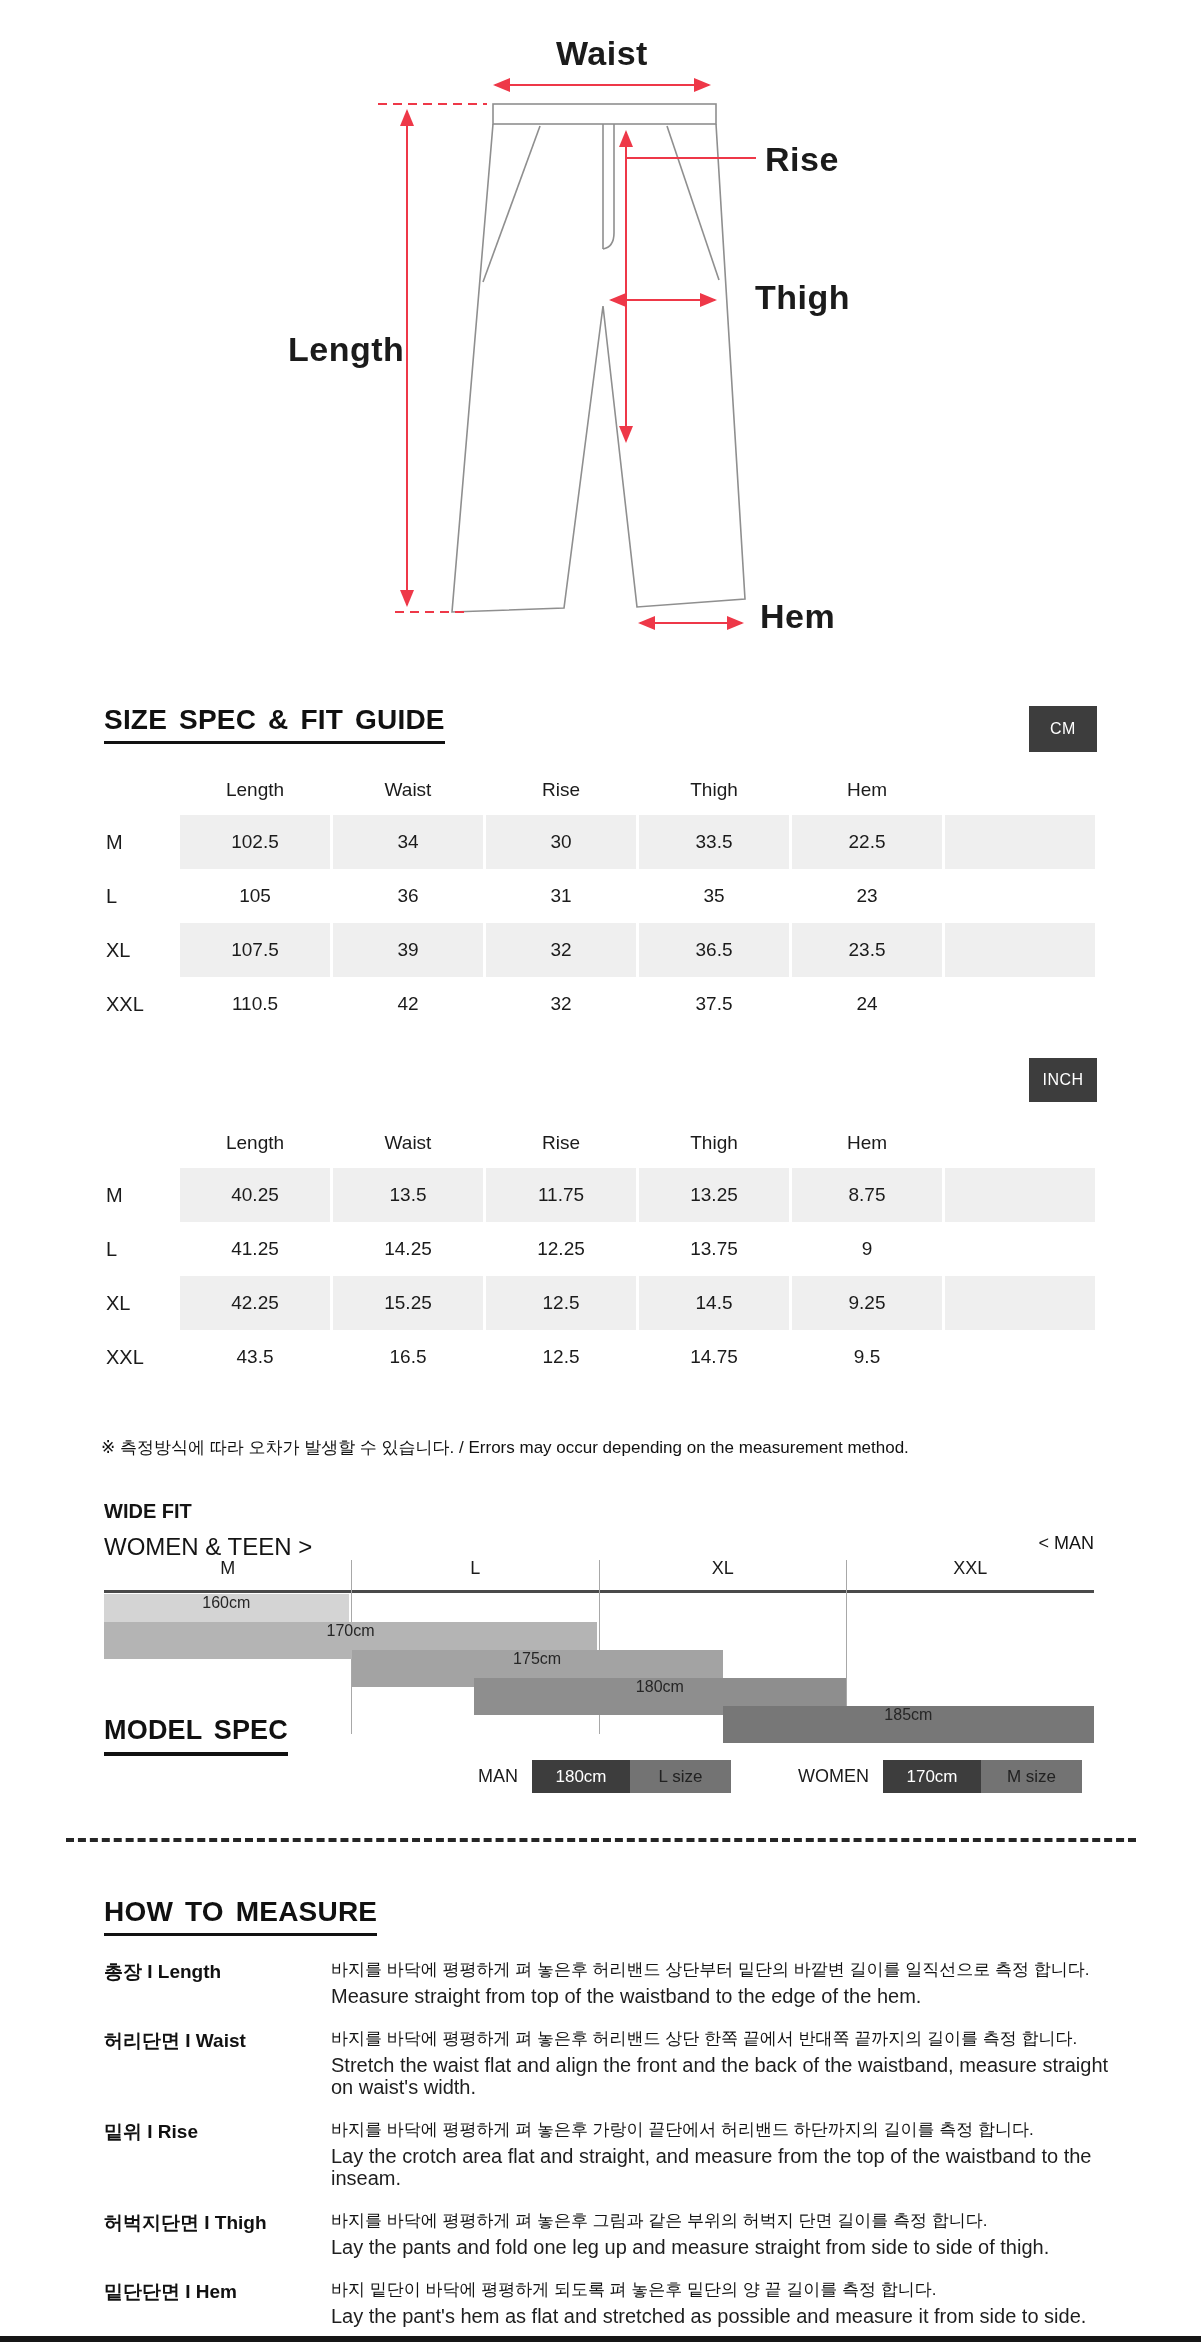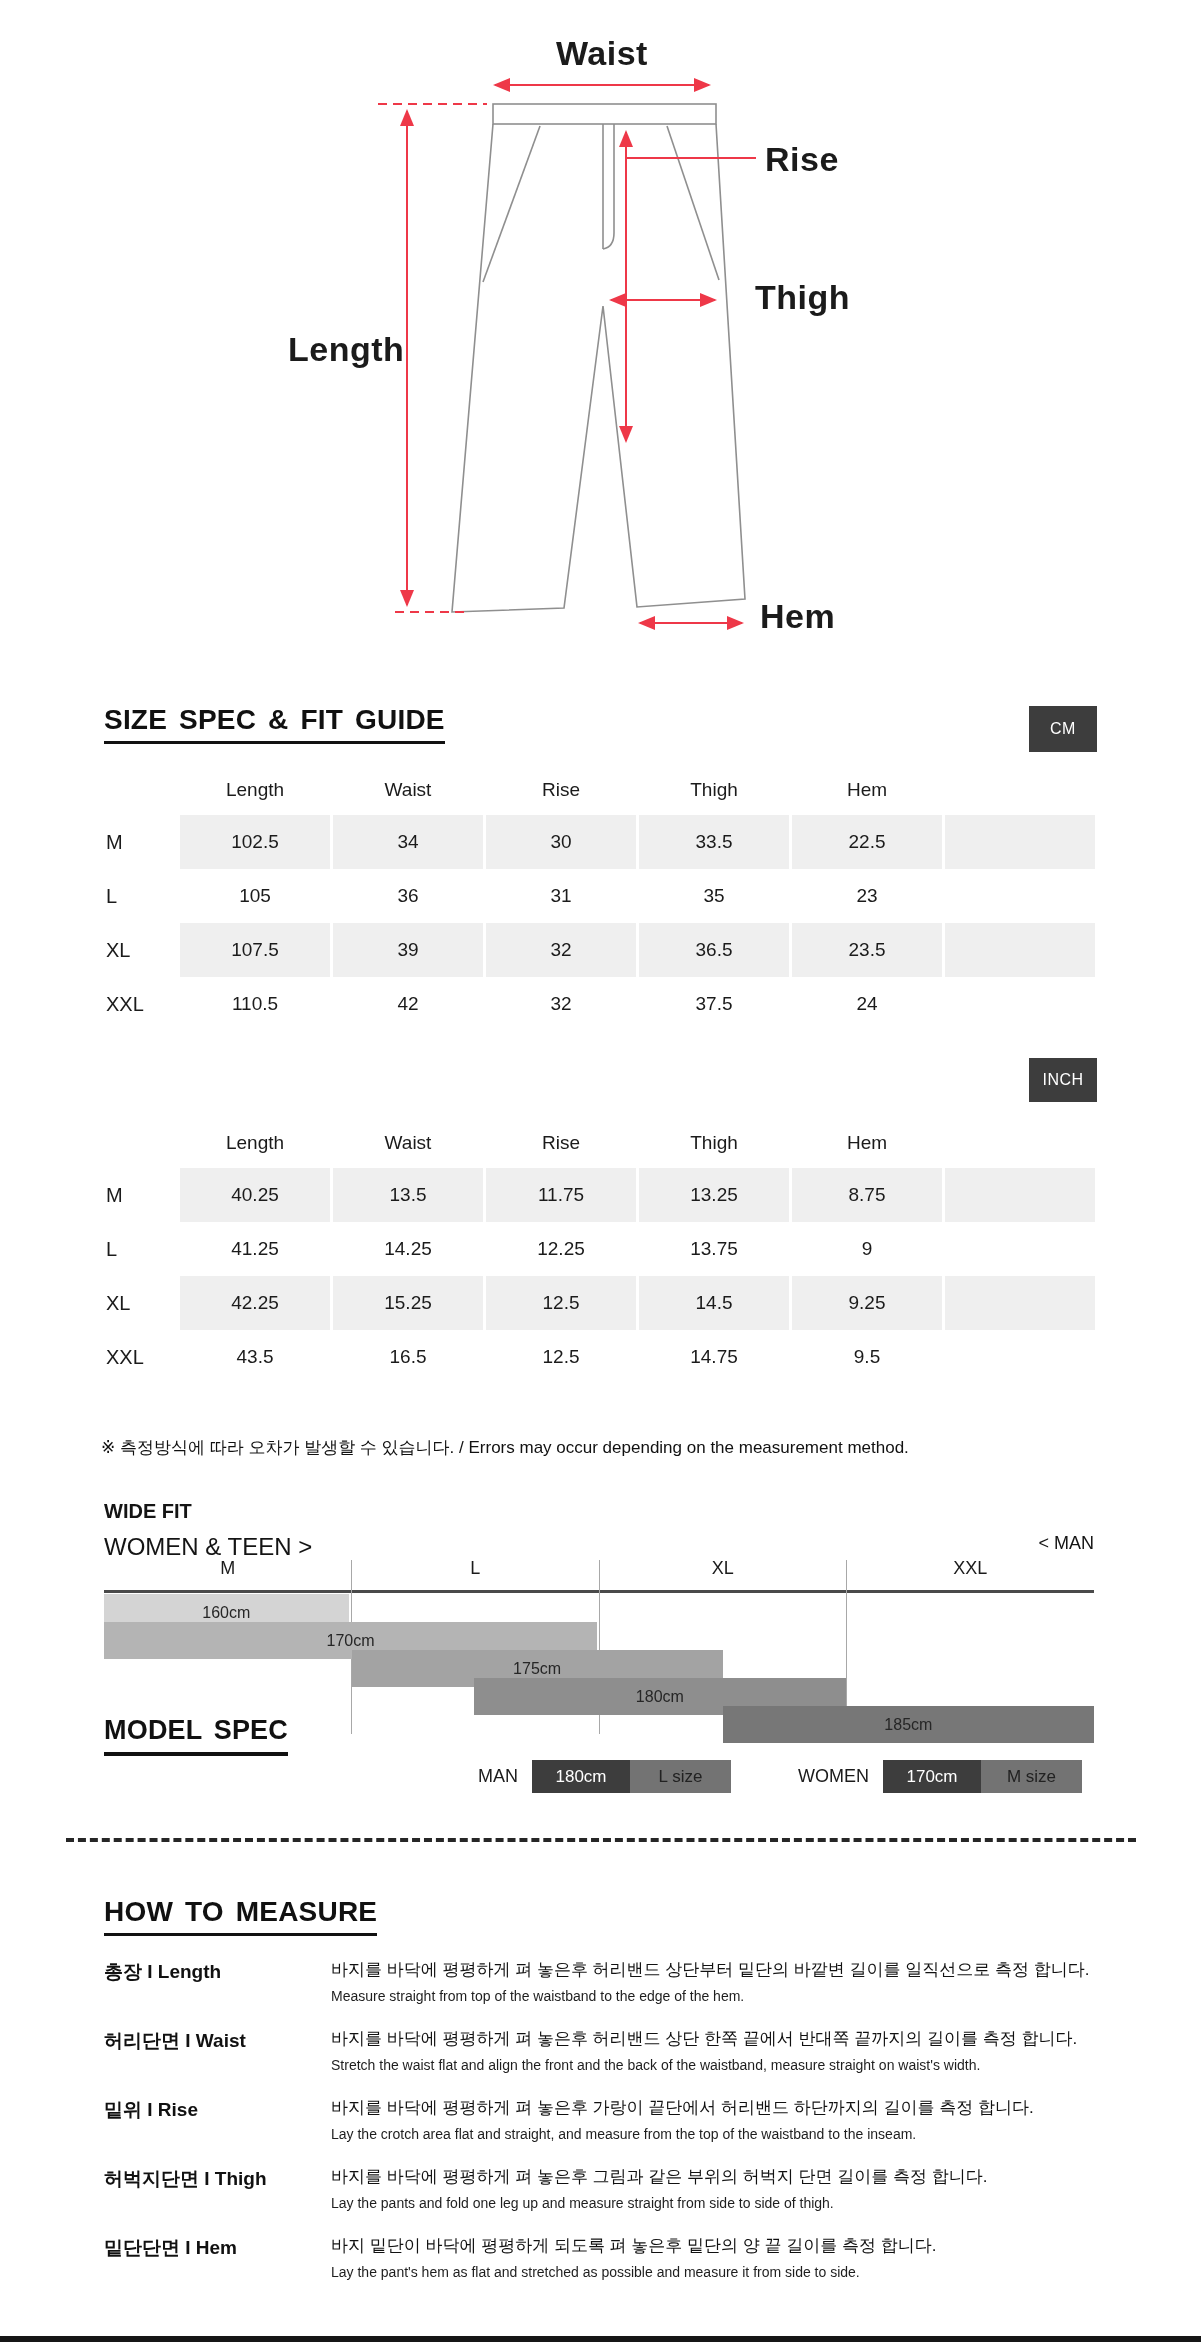--- a/index.html
+++ b/index.html
@@ -29,37 +29,37 @@
   .spec-table .tcell{height:54px;line-height:54px;text-align:center;font-size:19px;color:#1b1b1b;}
   .spec-table .striped{background:#efefef;}
   
   .note-line{position:absolute;font-size:17px;color:#111;}
   
   .fit-chart{position:absolute;left:104px;top:1558px;width:990px;height:178px;}
   .fit-head{display:flex;height:32px;}
   .fit-head div{flex:1;text-align:center;font-size:18px;color:#1b1b1b;}
   .fit-rule{position:absolute;left:0;top:32px;width:100%;height:0;border-top:3px solid #4a4a4a;}
   .fit-divider{position:absolute;top:2px;width:1px;height:174px;background:#a8a8a8;}
-  .fit-bar{position:absolute;height:37px;display:flex;align-items:center;justify-content:center;
+  .fit-bar{position:absolute;height:37px;display:flex;justify-content:center;
     font-size:16px;color:#262626;}
   
   .model-group{position:absolute;display:flex;align-items:center;}
   .model-label{font-size:18px;color:#1b1b1b;margin-right:14px;}
   .model-badge{height:33px;display:flex;align-items:center;justify-content:center;font-size:17px;}
   .model-badge.dark{background:#3d3d3d;color:#fff;width:98px;}
   .model-badge.light{background:#737373;color:#222;width:101px;}
   
   .dash-divider{position:absolute;left:66px;top:1838px;width:1070px;height:0;border-top:4px dashed #262626;}
   
   .measure-list{position:absolute;left:104px;top:1958px;width:1010px;}
   .measure-row{display:flex;margin-bottom:20px;}
   .m-label{width:227px;flex:none;font-size:19px;font-weight:bold;color:#111;padding-top:1px;}
   .m-texts{flex:1;}
   .m-kr{font-size:17px;color:#111;line-height:24px;margin-bottom:3px;}
-  .m-en{font-size:14px;color:#1e1e1e;line-height:22px;}
+  .m-en{font-size:20px;color:#1e1e1e;line-height:22px;}
   .bottom-bar{position:absolute;left:0;top:2336px;width:100%;height:6px;background:#161616;}
 </style>
 </head>
 <body>
 
 <div class="abs" style="left:0;top:0;width:1201px;height:700px;">
   <svg width="1201" height="700" viewBox="0 0 1201 700">
     <defs>
       <marker id="ah" markerWidth="9" markerHeight="8" refX="7.5" refY="3.5" orient="auto-start-reverse">
         <path d="M0,0 L8.5,3.5 L0,7 Z" fill="#ee3848"></path>

